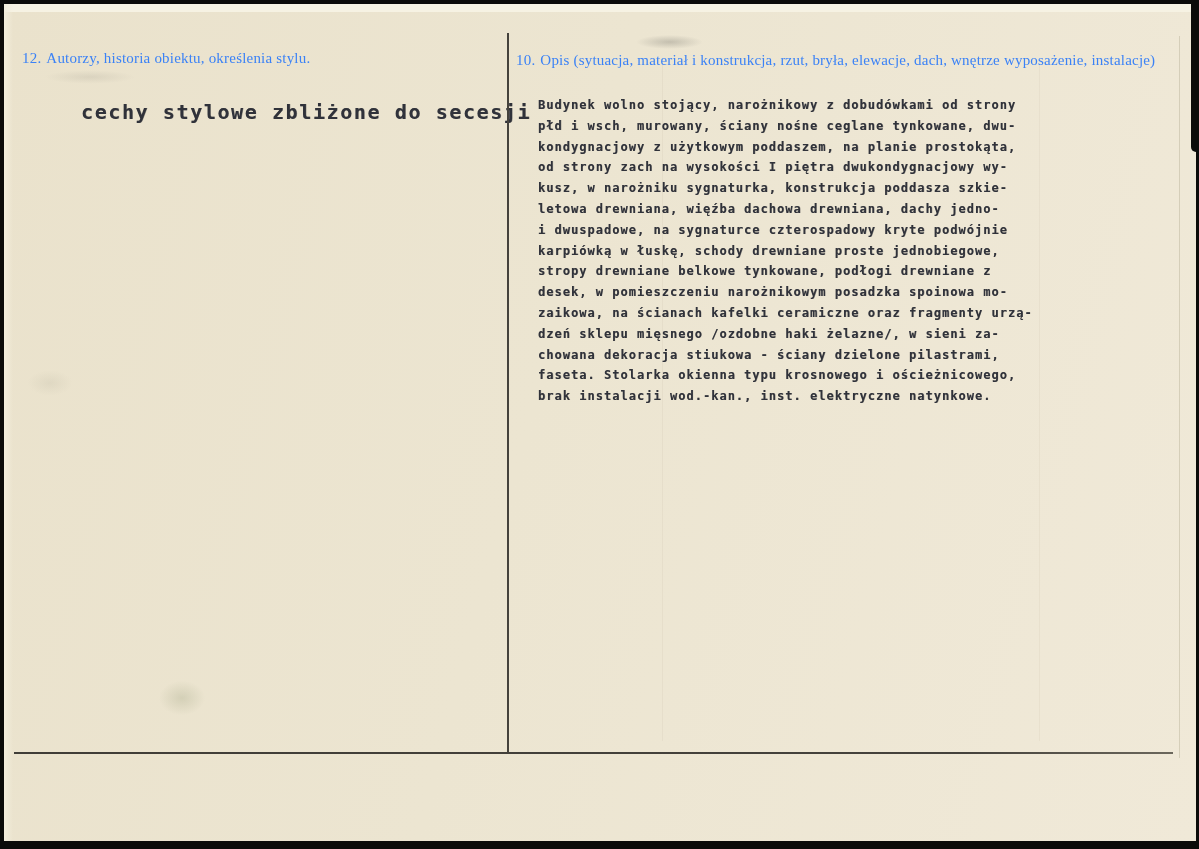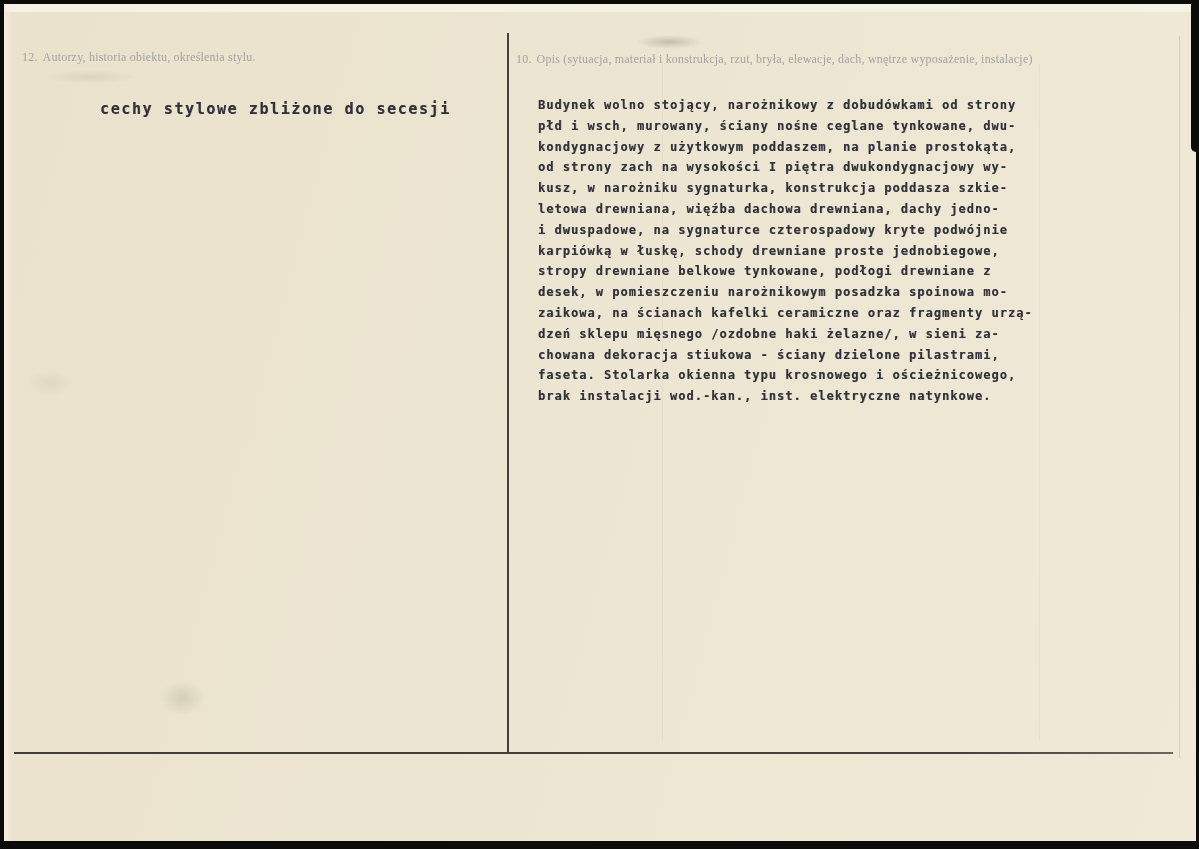--- a/index.html
+++ b/index.html
@@ -36,37 +36,37 @@
     position:absolute; left:1179px; top:36px; width:1px; height:722px;
     background:rgba(125,113,82,0.22);
   }
   .streak { position:absolute; top:60px; bottom:100px; width:1px; background:rgba(140,128,95,0.07); }
   .streak.s1 { left:658px; }
   .streak.s2 { left:1035px; }
 
   .field-label {
     position:absolute;
     font-family:"Liberation Serif", serif;
-    font-size:12px; color:#a3a3a3; letter-spacing:0.2px;
+    font-size:15px; color:#3b82f6; letter-spacing:0.2px;
     white-space:nowrap;
     text-align:center;
   }
   .field-label .num { margin-right:5px; }
   .label-12 { left:22px; top:50px; }
   .label-13 { left:516px; top:52px; }
 
   .typed {
     font-family:"DejaVu Sans Mono", monospace;
     font-weight:bold;
     color:#30323a;
     text-shadow:0.4px 0.4px 0.5px rgba(35,37,45,0.45);
   }
   .typed-left {
-    position:absolute; left:100px; top:100px;
-    font-size:15px; letter-spacing:1.6px; white-space:nowrap;
+    position:absolute; left:81px; top:100px;
+    font-size:20px; letter-spacing:1.6px; white-space:nowrap;
   }
   .typed-body {
     position:absolute; left:538px; top:95px; width:625px;
     font-size:12px; line-height:20.8px; letter-spacing:1.02px;
     white-space:pre-line;
   }
 
   .smudge { position:absolute; pointer-events:none; }
   .smudge-green {
     left:146px; top:670px; width:64px; height:48px;

